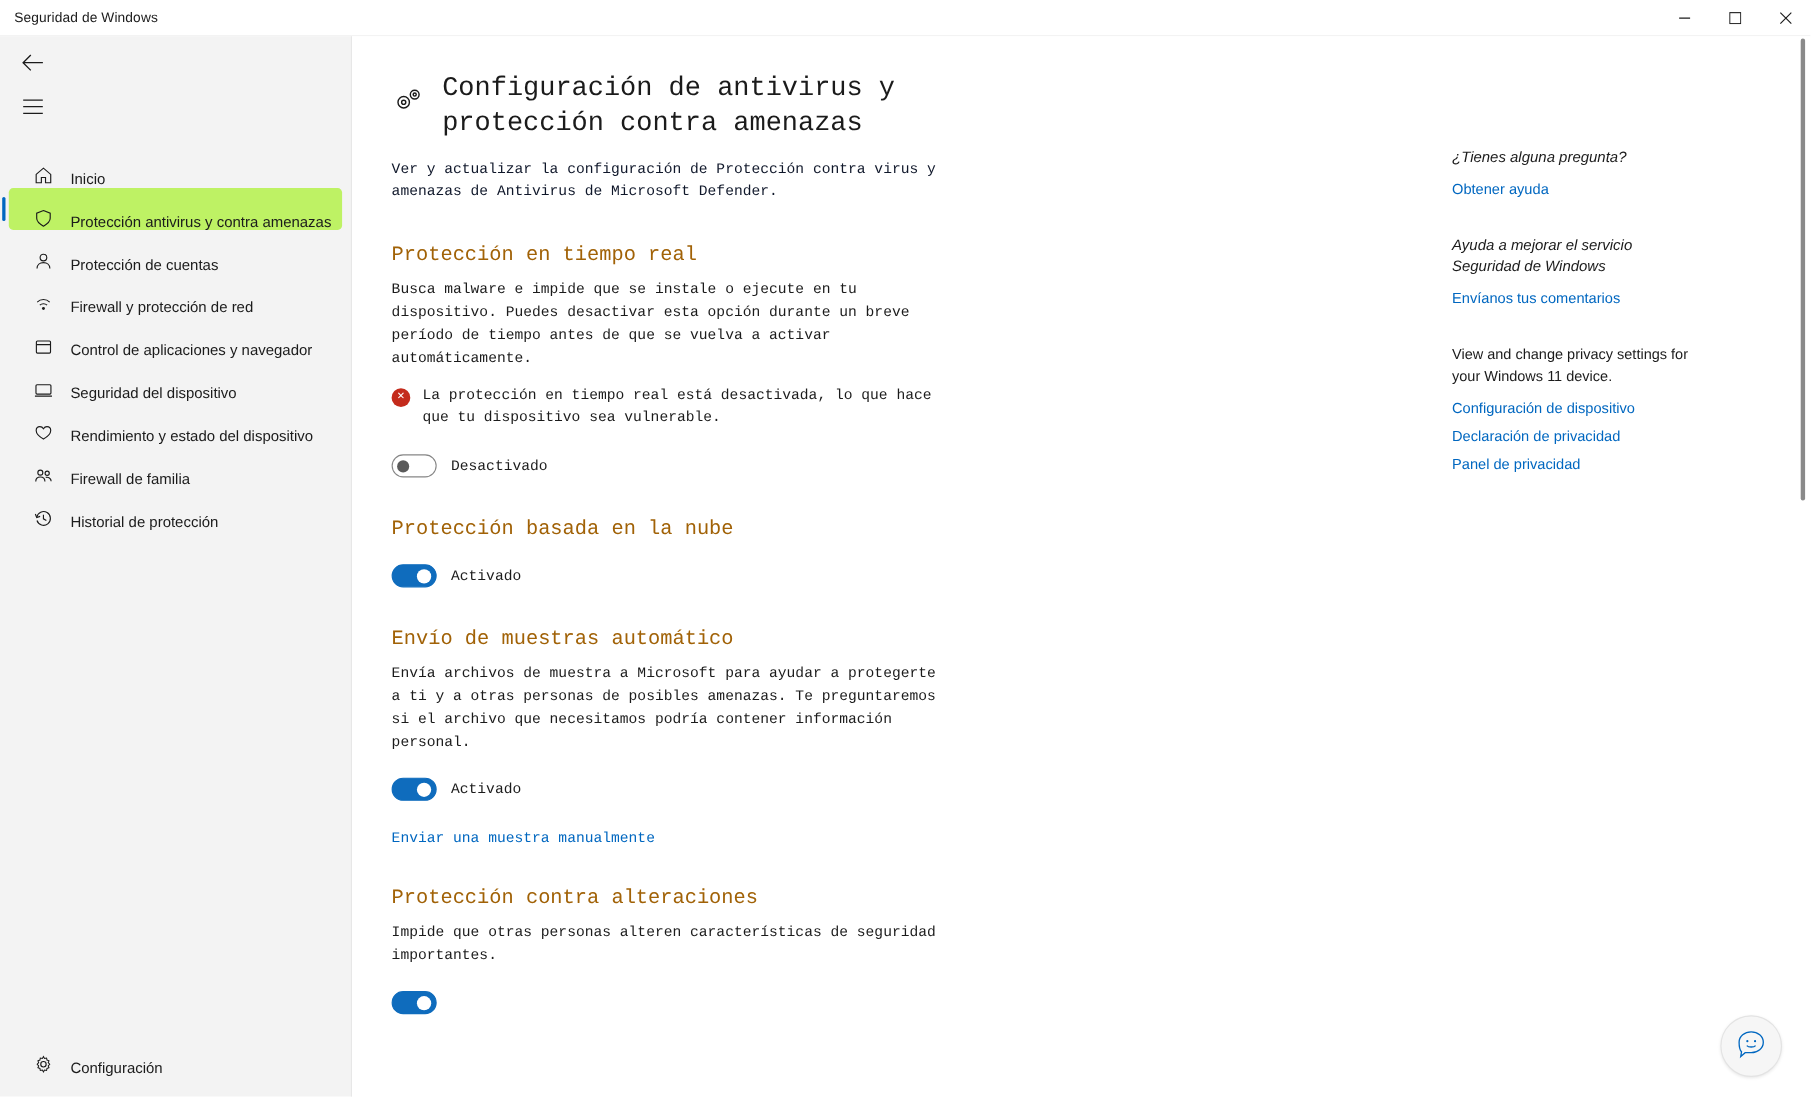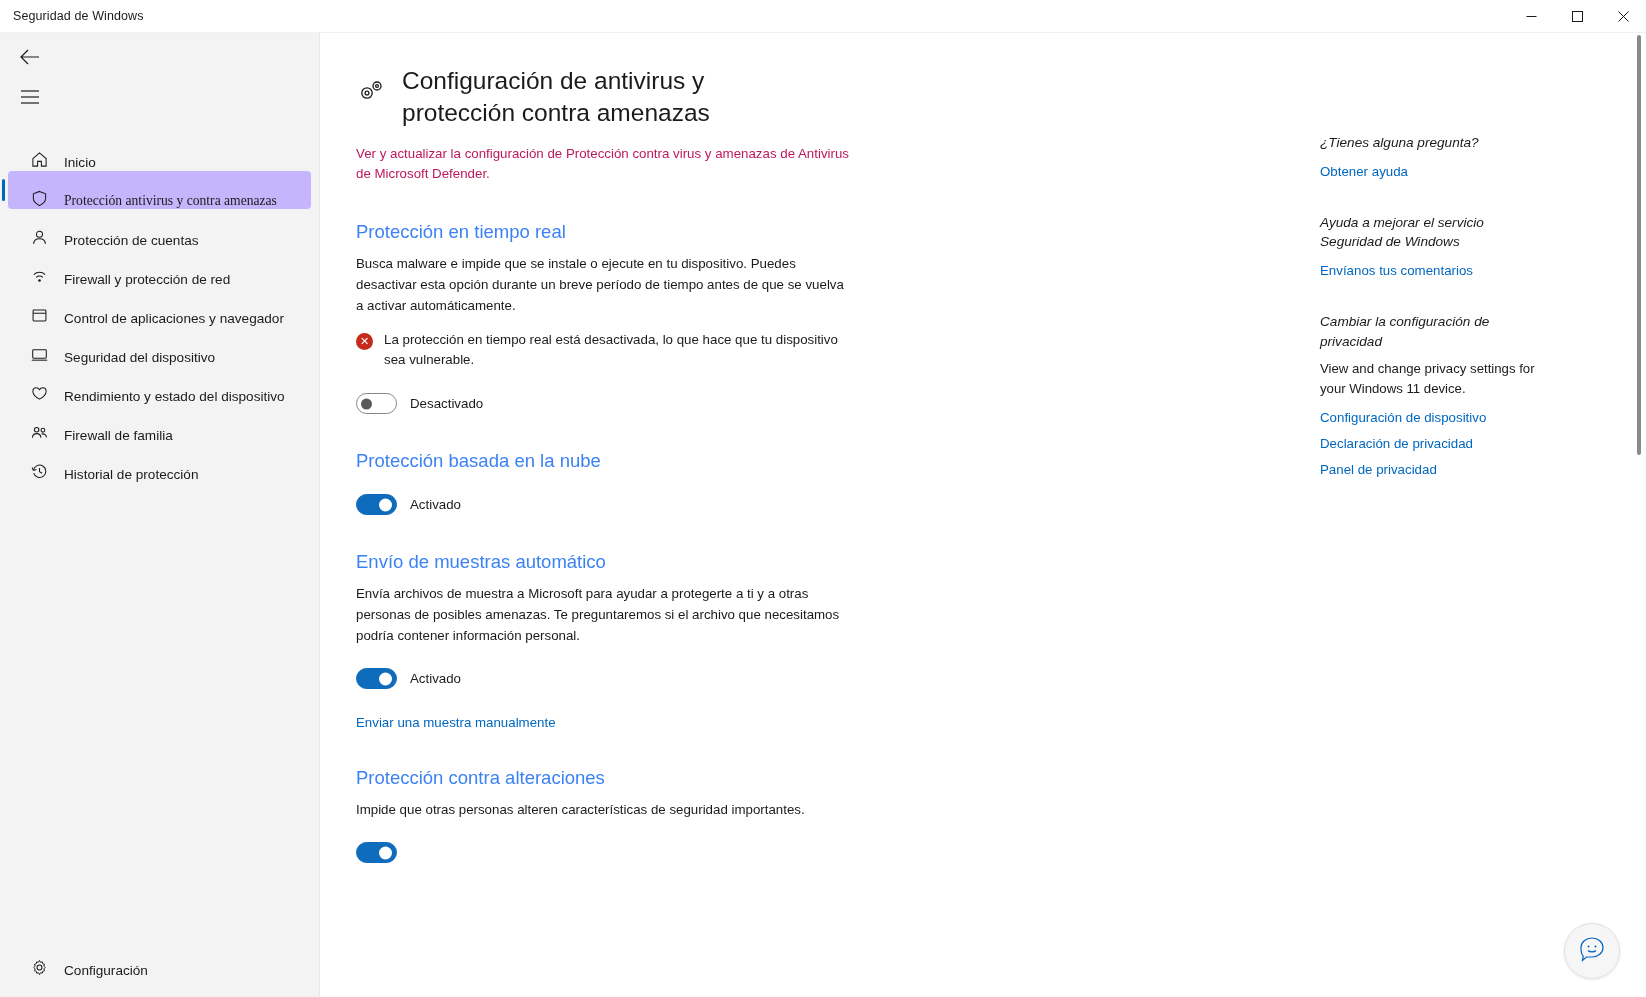--- a/index.html
+++ b/index.html
@@ -71,21 +71,21 @@
     height: 38px;
     display: flex;
     align-items: flex-end;
     padding-left: 20px;
     position: relative;
     font-size: 13.6px;
     color: #1b1b1b;
     border-radius: 4px;
     margin: 1px 8px;
   }
-  .nav-item.selected { background: #c4b5fd; font-family: Liberation Serif, serif; }
+  .nav-item.selected { background: #bef264; }
   .nav-item.selected::before {
     content: "";
     position: absolute;
     left: -6px; top: 8px;
     width: 3px; height: 22px;
     background: #0067c0;
     border-radius: 2px;
   }
   .nav-item .ico {
     width: 22px; height: 22px;
@@ -106,20 +106,21 @@
     min-width: 0;
     display: flex;
     background: #ffffff;
     overflow: hidden;
     position: relative;
   }
   .main-col {
     width: 1000px;
     flex: 0 0 1000px;
     padding: 32px 40px 4px 36px;
+    font-family: Liberation Mono, monospace;
   }
   .page-head {
     display: flex;
     align-items: flex-start;
     gap: 14px;
   }
   .page-head .head-icon {
     width: 32px; height: 32px;
     color: #1b1b1b;
     flex: 0 0 32px;
@@ -129,30 +130,30 @@
     font-size: 24.5px;
     font-weight: 400;
     line-height: 1.32;
     margin: 0;
     color: #1b1b1b;
     max-width: 420px;
   }
   .page-sub {
     font-size: 13.3px;
     line-height: 1.55;
-    color: #be185d;
+    color: #0f172a;
     margin: 14px 0 0 0;
     max-width: 500px;
   }
   .section { margin-top: 36px; }
   .section h2 {
     font-size: 18.5px;
     font-weight: 400;
     margin: 0 0 10px 0;
-    color: #3b82f6;
+    color: #a16207;
   }
   .section p.desc {
     font-size: 13.3px;
     line-height: 1.58;
     margin: 0;
     max-width: 495px;
     color: #1b1b1b;
   }
   .alert-row {
     display: flex;
@@ -507,21 +508,20 @@
           <h3>¿Tienes alguna pregunta?</h3>
           <a class="link">Obtener ayuda</a>
         </div>
 
         <div class="block">
           <h3>Ayuda a mejorar el servicio Seguridad de Windows</h3>
           <a class="link">Envíanos tus comentarios</a>
         </div>
 
         <div class="block">
-          <h3>Cambiar la configuración de privacidad</h3>
           <p>View and change privacy settings for your Windows 11 device.</p>
           <a class="link">Configuración de dispositivo</a>
           <a class="link">Declaración de privacidad</a>
           <a class="link">Panel de privacidad</a>
         </div>
       </div>
 
       <div class="scrollbar">
         <div class="thumb"></div>
       </div>

